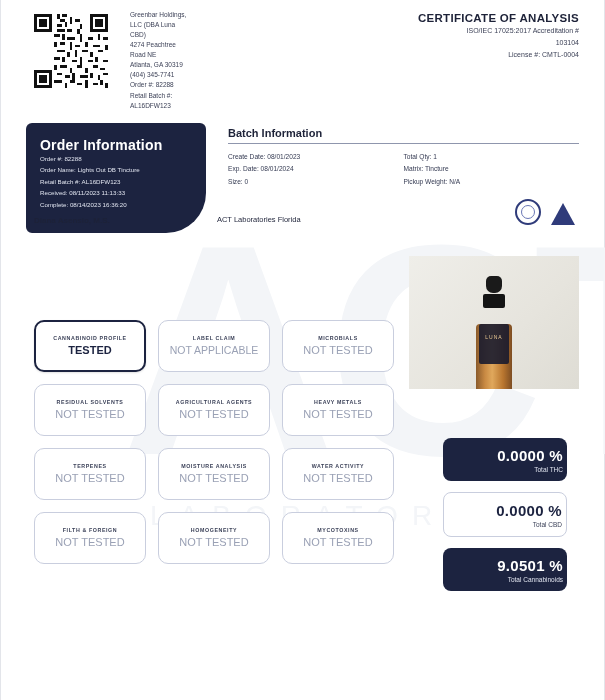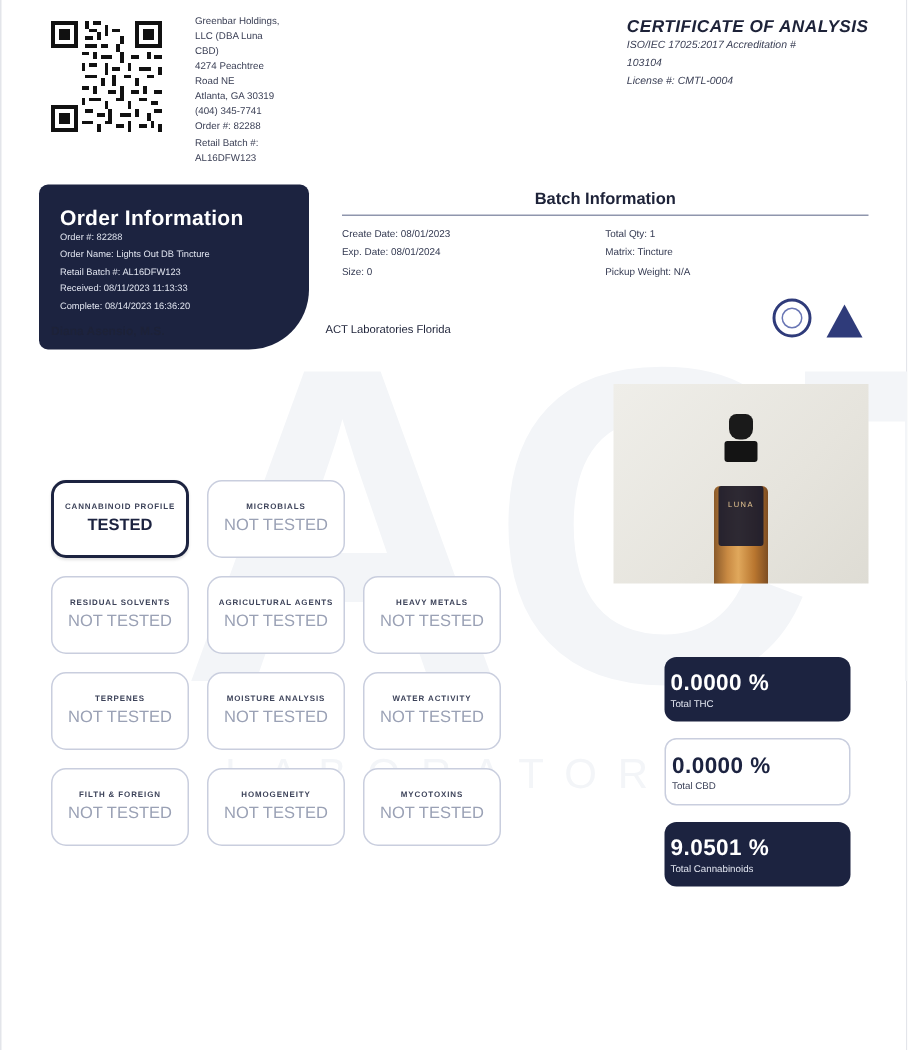--- a/index.html
+++ b/index.html
@@ -52,22 +52,22 @@
   .company {
     margin-left: 22px;
     font-size: 6.5px;
     line-height: 1.55;
     color: #3a3f55;
     width: 110px;
     flex: 0 0 auto;
   }
   .coa-block {
     margin-left: auto;
+    text-align: right;
     padding-top: 2px;
-    font-style: italic;
   }
   .coa-title {
     font-size: 11.5px;
     font-weight: bold;
     letter-spacing: 0.3px;
     color: #1d2238;
   }
   .coa-line {
     font-size: 7px;
     color: #3a3f55;
@@ -100,21 +100,20 @@
     font-size: 6.2px;
     line-height: 1.85;
     color: #dfe3ee;
   }
   .batch {
     flex: 1;
     margin-left: 22px;
     padding-top: 4px;
   }
   .batch-title {
-    text-align: center;
     font-size: 11px;
     font-weight: bold;
     color: #1d2238;
     padding-bottom: 4px;
     border-bottom: 1px solid #8f96ad;
     margin-bottom: 7px;
   }
   .batch-cols { display: flex; }
   .batch-col { flex: 1; }
   .batch-col .row {
@@ -168,21 +167,21 @@
   }
 
   
   .tiles {
     position: absolute;
     left: 34px; top: 320px;
     width: 360px;
   }
   .tile-row { display: flex; gap: 12px; margin-bottom: 12px; }
   .tile {
-    width: 92px; height: 52px;
+    width: 116px; height: 52px;
     border: 1px solid #c9cede;
     border-radius: 10px;
     background: #ffffff;
     display: flex;
     flex-direction: column;
     align-items: center;
     justify-content: center;
     text-align: center;
   }
   .tile.active {
@@ -208,21 +207,21 @@
   
   .pills {
     position: absolute;
     right: 38px; top: 438px;
     width: 124px;
   }
   .pill {
     background: #1c2340;
     color: #ffffff;
     border-radius: 8px;
-    text-align: left;
+    text-align: right;
     padding: 9px 4px 8px;
     margin-bottom: 11px;
   }
   .pill .p-val { font-size: 15px; font-weight: bold; letter-spacing: 0.3px; }
   .pill .p-lbl { font-size: 6.5px; margin-top: 2px; color: #dfe3ee; }
   .pill.light {
     background: #ffffff;
     color: #1c2340;
     border: 1px solid #c9cede;
   }
@@ -435,20 +434,24 @@
     </div>
 
     <div class="tiles">
 
       <div class="tile-row">
         <div class="tile active">
           <div class="t-label">CANNABINOID PROFILE</div>
           <div class="t-value">TESTED</div>
         </div>
         <div class="tile">
+          <div class="t-label">LABEL CLAIM</div>
+          <div class="t-value two-line">NOT APPLICABLE</div>
+        </div>
+        <div class="tile">
           <div class="t-label">MICROBIALS</div>
           <div class="t-value">NOT TESTED</div>
         </div>
       </div>
 
       <div class="tile-row">
         <div class="tile">
           <div class="t-label">RESIDUAL SOLVENTS</div>
           <div class="t-value">NOT TESTED</div>
         </div>

